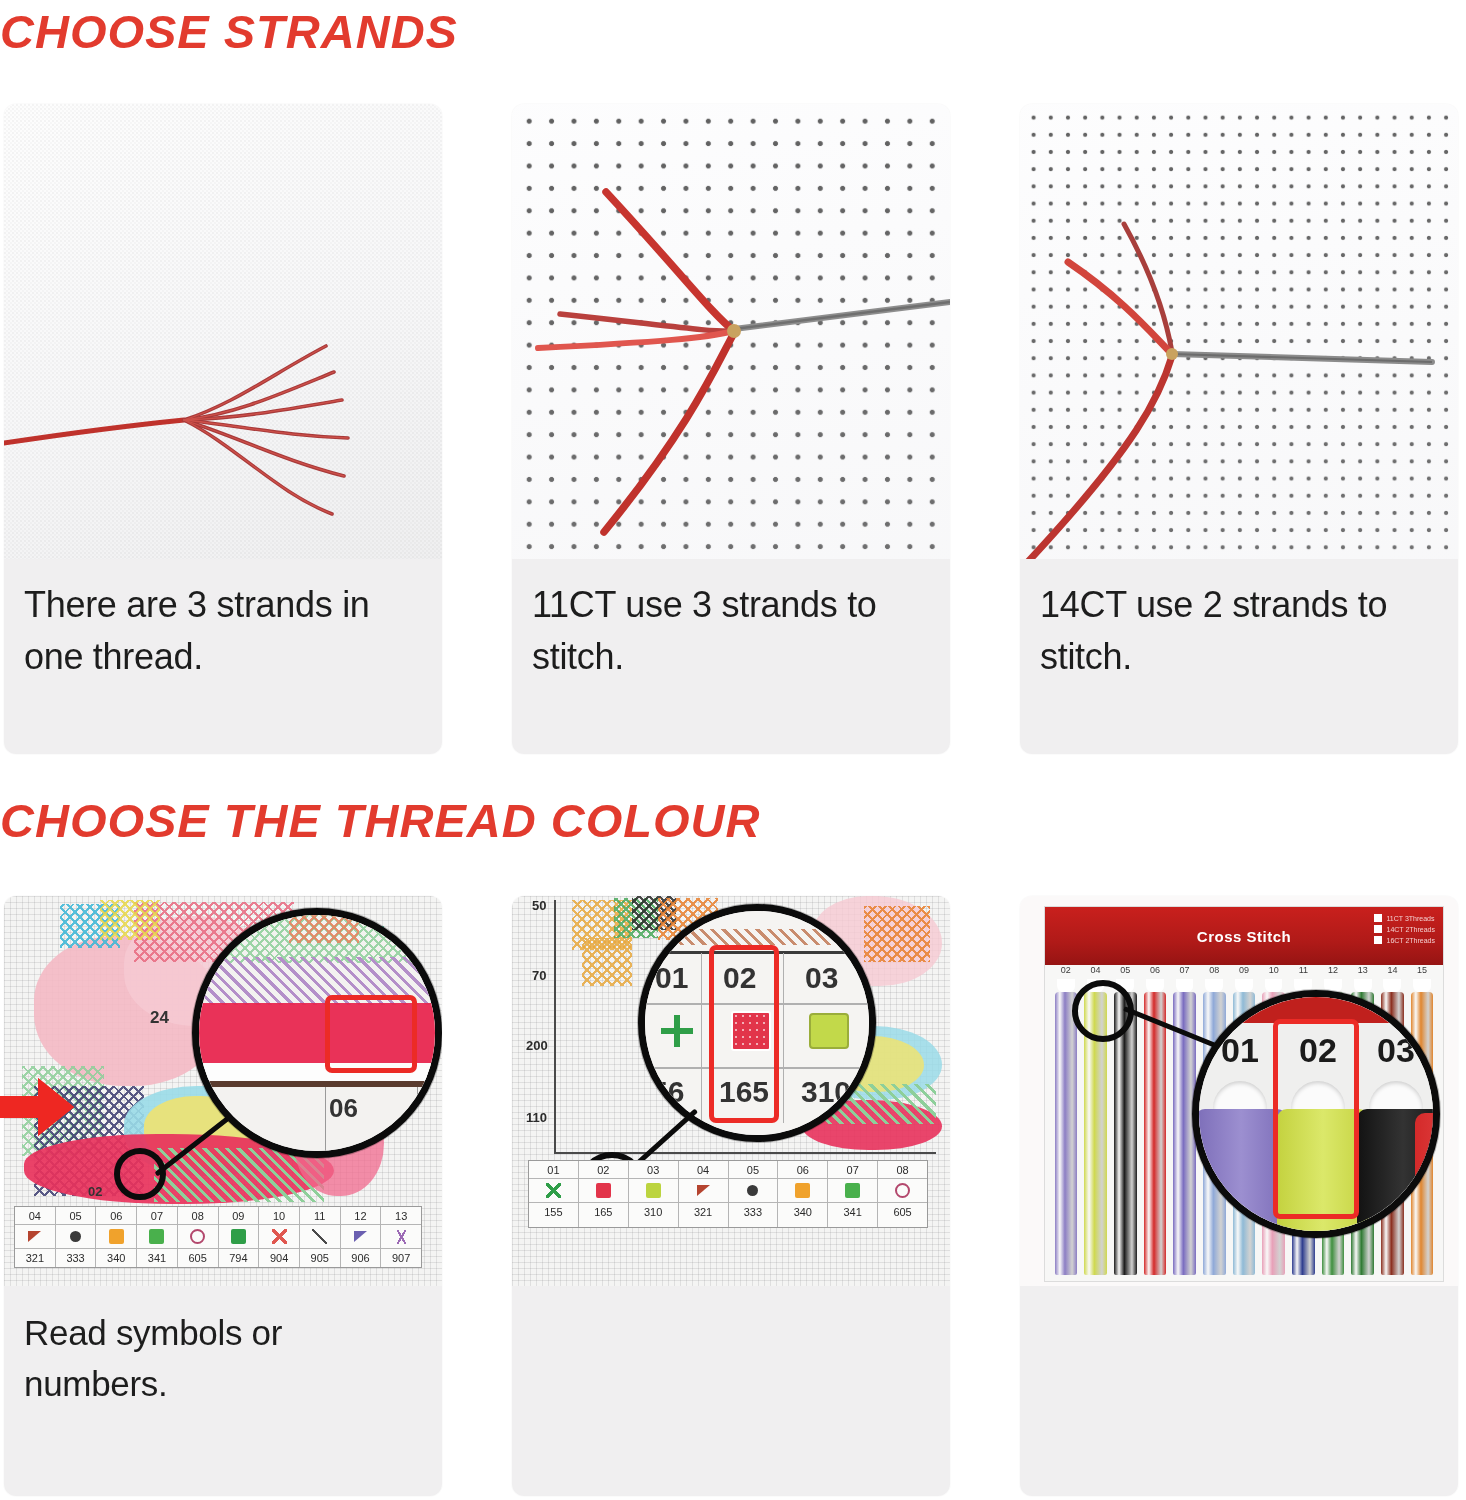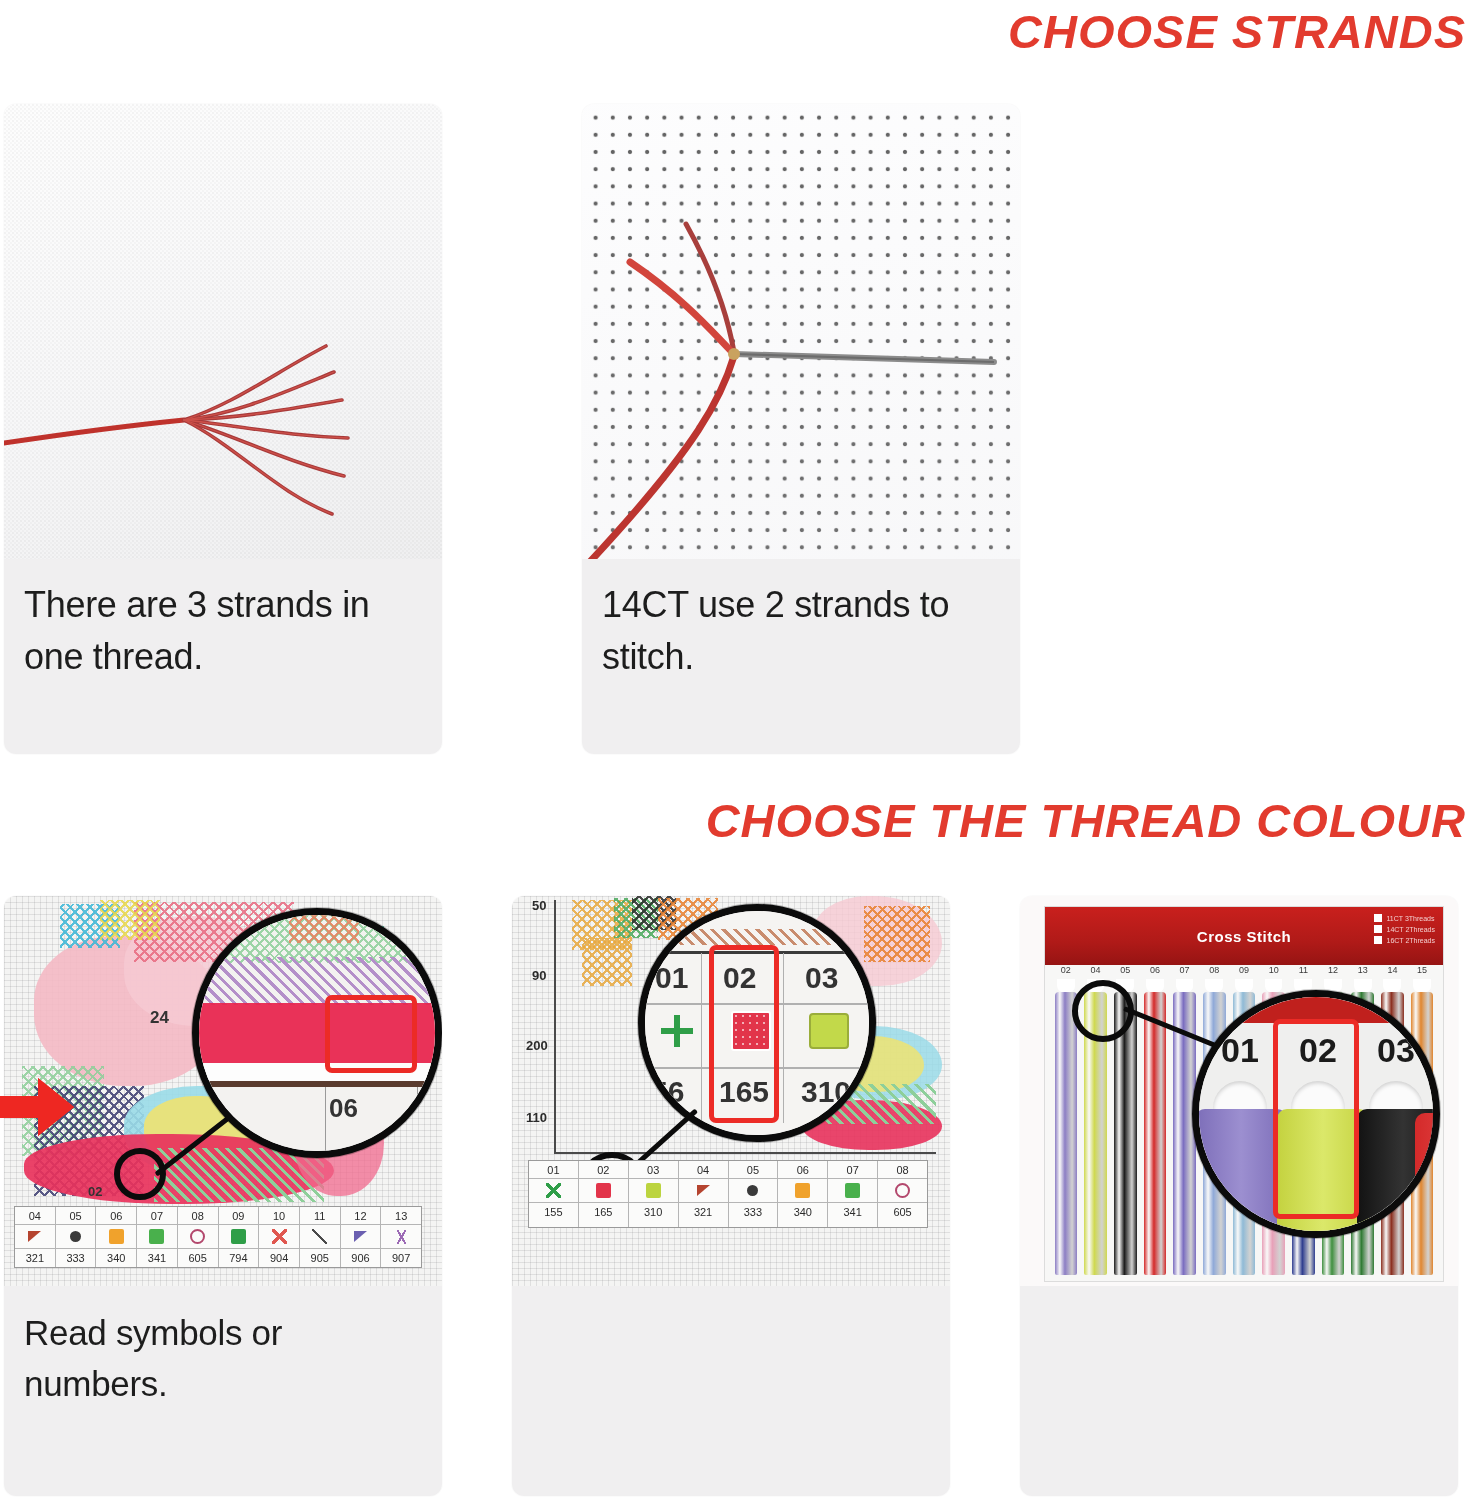--- a/index.html
+++ b/index.html
@@ -9,21 +9,21 @@
     background: #ffffff;
     font-family: "Liberation Sans", sans-serif;
     overflow: hidden;
   }
   .page { position: relative; width: 1466px; height: 1500px; background: #fff; }
 
   
   .heading {
     position: absolute;
     width: 100%;
-    text-align: right;
+    text-align: left;
     font-weight: bold;
     font-style: italic;
     color: #e23b2e;
     letter-spacing: 1px;
     white-space: nowrap;
   }
   #heading-strands { top: 4px; left: 0; font-size: 47px; }
   #heading-colour  { top: 793px; left: 0; font-size: 47px; }
 
   
@@ -192,20 +192,35 @@
             <path d="M180,316 C236,334 278,356 340,372"></path>
             <path d="M180,316 C232,342 272,388 328,410"></path>
           </g>
         </svg>
       </div>
       <div class="caption">There are 3 strands in one thread.</div>
     </div>
 
     <div class="gap-a"></div>
 
+    <div class="card">
+      <div class="media">
+        <div class="aida ct11"></div>
+        <svg width="438" height="455" viewBox="0 0 438 455" style="position:absolute;inset:0">
+          <line x1="222" y1="225" x2="438" y2="198" stroke="#8e8e8e" stroke-width="6" stroke-linecap="round"></line>
+          <line x1="222" y1="225" x2="438" y2="198" stroke="#6f6f6f" stroke-width="2.4"></line>
+          <path d="M222,227 C200,210 170,170 94,88" fill="none" stroke="#c7352f" stroke-width="7.5" stroke-linecap="round"></path>
+          <path d="M222,227 C196,228 160,222 48,210" fill="none" stroke="#b9403d" stroke-width="5.5" stroke-linecap="round"></path>
+          <path d="M222,227 C194,234 150,238 26,244" fill="none" stroke="#e0564e" stroke-width="6" stroke-linecap="round"></path>
+          <path d="M222,229 C206,258 180,320 92,428" fill="none" stroke="#c0322c" stroke-width="7.5" stroke-linecap="round"></path>
+          <circle cx="222" cy="227" r="7" fill="#c9a25f"></circle>
+        </svg>
+      </div>
+      <div class="caption">11CT use 3 strands to stitch.</div>
+    </div>
 
     <div class="gap-a"></div>
 
     <div class="card">
       <div class="media">
         <div class="aida ct14"></div>
         <svg width="438" height="455" viewBox="0 0 438 455" style="position:absolute;inset:0">
           <line x1="152" y1="250" x2="412" y2="258" stroke="#8c8c8c" stroke-width="6" stroke-linecap="round"></line>
           <line x1="152" y1="250" x2="412" y2="258" stroke="#6c6c6c" stroke-width="2.2"></line>
           <path d="M152,248 C146,214 132,170 104,120" fill="none" stroke="#a83f3c" stroke-width="5" stroke-linecap="round"></path>
@@ -346,21 +361,21 @@
       </svg>
     </div>
 
     <div class="card">
       <div class="media">
         <div class="chart-bg"></div>
 
         <div class="axis-line" style="left:42px;top:4px;width:2px;height:252px"></div>
         <div class="axis-line" style="left:42px;top:256px;width:382px;height:2px"></div>
         <div class="axis-lbl" style="left:20px;top:2px">50</div>
-        <div class="axis-lbl" style="left:20px;top:72px">90</div>
+        <div class="axis-lbl" style="left:20px;top:72px">70</div>
         <div class="axis-lbl" style="left:14px;top:142px">200</div>
         <div class="axis-lbl" style="left:14px;top:214px">110</div>
 
         <div class="pattern-art">
           <div class="xhatch" style="left:60px;top:4px;width:60px;height:50px;color:#e8a83e"></div>
           <div class="xhatch" style="left:102px;top:2px;width:44px;height:40px;color:#4aa85c"></div>
           <div class="xhatch" style="left:120px;top:0px;width:44px;height:34px;color:#2c2c2c"></div>
           <div class="xhatch" style="left:146px;top:2px;width:60px;height:42px;color:#e8802e"></div>
           <div class="xhatch" style="left:70px;top:42px;width:50px;height:48px;color:#e8a83e"></div>
           <div class="blob" style="left:300px;top:0px;width:130px;height:90px;background:#f6c9d2;opacity:.8"></div>

